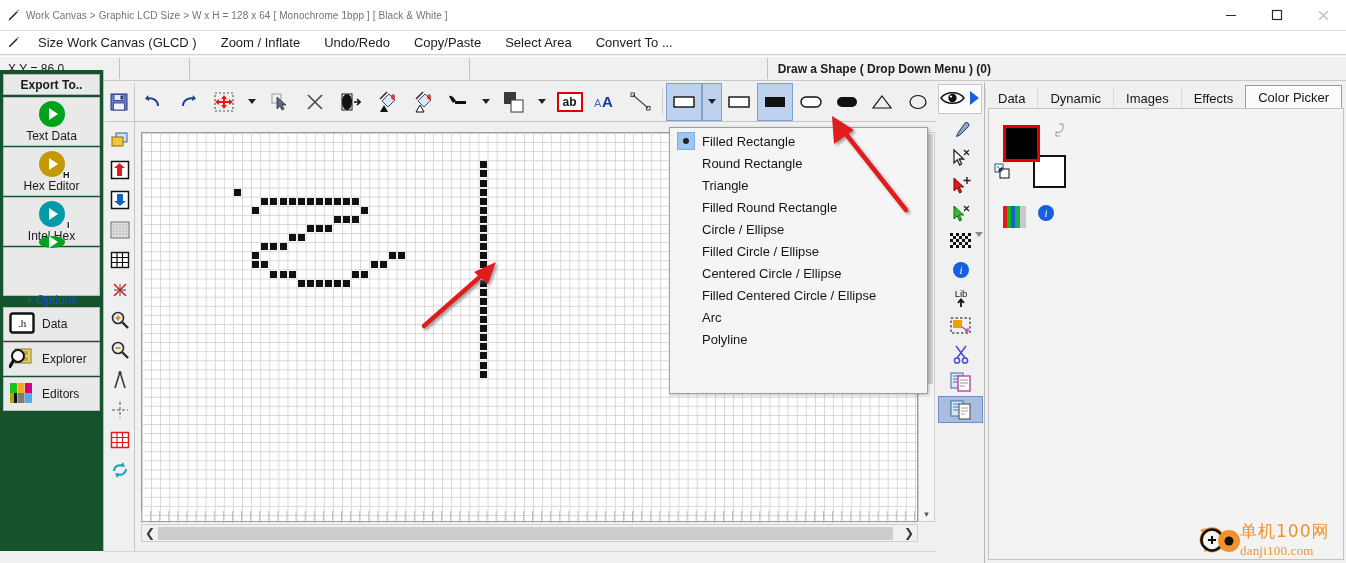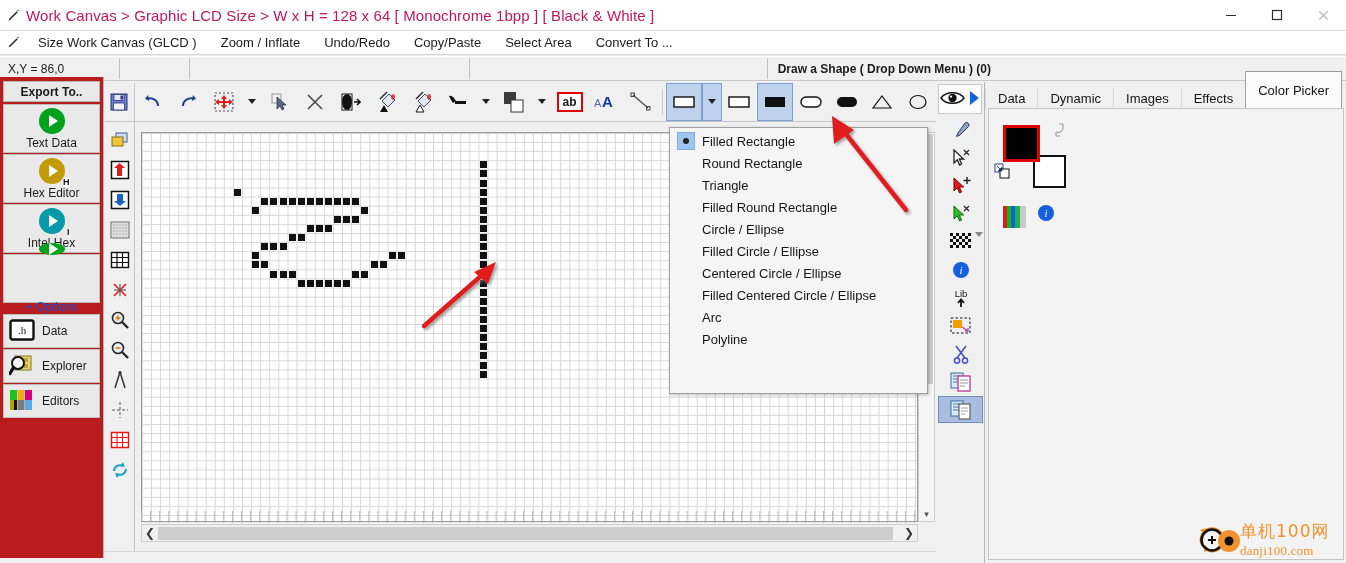--- a/index.html
+++ b/index.html
@@ -14,21 +14,21 @@
   }
   #app { position: relative; width: 1346px; height: 563px; background: #f0f0f0; }
 
   
   .titlebar {
     position: absolute; left:0; top:0; width:1346px; height:31px;
     background:#ffffff; border-bottom:1px solid #dcdcdc;
     display:flex; align-items:center;
   }
   .title-icon { width:26px; height:31px; display:flex; align-items:center; justify-content:center; }
-  .title-text { font-size:15px; color:#be185d; letter-spacing:.1px; white-space:nowrap; }
+  .title-text { font-size:10px; color:#737373; letter-spacing:.1px; white-space:nowrap; }
   .win-ctrls { margin-left:auto; display:flex; height:31px; }
   .win-btn { width:46px; height:31px; display:flex; align-items:center; justify-content:center; }
   .win-btn svg { display:block; }
 
   
   .menubar {
     position:absolute; left:0; top:31px; width:1346px; height:24px;
     background:#ffffff; display:flex; align-items:center;
     border-bottom:1px solid #d2d2d2;
   }
@@ -43,22 +43,22 @@
   }
   .ss-cell { height:21px; display:flex; align-items:center; padding:0 8px; font-size:12px; color:#1b1b1b; border-right:1px solid #c2c2c2; }
   .ss-xy { width:120px; }
   .ss-b { width:70px; }
   .ss-c { width:280px; }
   .ss-spacer { flex:1; border-right:1px solid #c2c2c2; height:21px; }
   .ss-right { padding-left:10px; font-size:12px; color:#1b1b1b; white-space:nowrap;font-weight:bold; }
 
   
   .exportpanel {
-    position:absolute; left:0; top:77px; width:104px; height:481px;
-    background:#b91c1c; border-right:1px solid #b8b8b8;
+    position:absolute; left:0; top:70px; width:104px; height:481px;
+    background:#14532d; border-right:1px solid #b8b8b8;
   }
   .exp-header {
     margin:4px 3px 2px 3px; height:21px; background:#e9e9e9; border:1px solid #b5b5b5;
     display:flex; align-items:center; justify-content:center; font-weight:bold; font-size:12px;
   }
   .exp-btn {
     margin:0 3px 1px 3px; background:#e9e9e9; border:1px solid #bdbdbd;
     display:flex; flex-direction:column; align-items:center; justify-content:center;
     height:49px; cursor:default;
   }
@@ -146,21 +146,21 @@
   }
   .rs-head { height:30px; margin:2px; background:#fbfbfb; border:1px solid #c9c9c9; display:flex; align-items:center; justify-content:center; gap:2px;}
   .rs-item { width:45px; height:27px; margin:1px 2px; display:flex; align-items:center; justify-content:center; cursor:default; position:relative;}
   .rs-item.sel { background:#a8bde0; border:1px solid #6f8ec0; }
 
   
   .rightpanel { position:absolute; left:985px; top:82px; width:361px; height:481px; background:#f0f0f0; }
   .tabs { position:absolute; left:0; top:4px; height:23px; display:flex; align-items:flex-end; }
   .tab { height:21px; padding:0 12px; font-size:13px; display:flex; align-items:center;
          border-left:1px solid #d9d9d9; color:#151515; cursor:default; }
-  .tab.active { height:38px; background:#fbfbfb; border:1px solid #9c9c9c; border-bottom:none; }
+  .tab.active { height:24px; background:#fbfbfb; border:1px solid #9c9c9c; border-bottom:none; }
   .tabbody { position:absolute; left:3px; top:26px; width:356px; height:452px; background:#f3f3f3; border:1px solid #c4c4c4; }
   .sw-black { position:absolute; left:14px; top:16px; width:37px; height:37px; background:#000; border:3px solid #e00000; }
   .sw-white { position:absolute; left:44px; top:46px; width:33px; height:33px; background:#fff; border:2px solid #111; }
   .sw-swap { position:absolute; left:63px; top:13px; }
   .sw-reset { position:absolute; left:5px; top:54px; }
   .sw-bars { position:absolute; left:14px; top:97px; width:23px; height:22px; display:flex; }
   .sw-info { position:absolute; left:48px; top:95px; }
 
   
   .arrow { position:absolute; pointer-events:none; z-index:60; }

